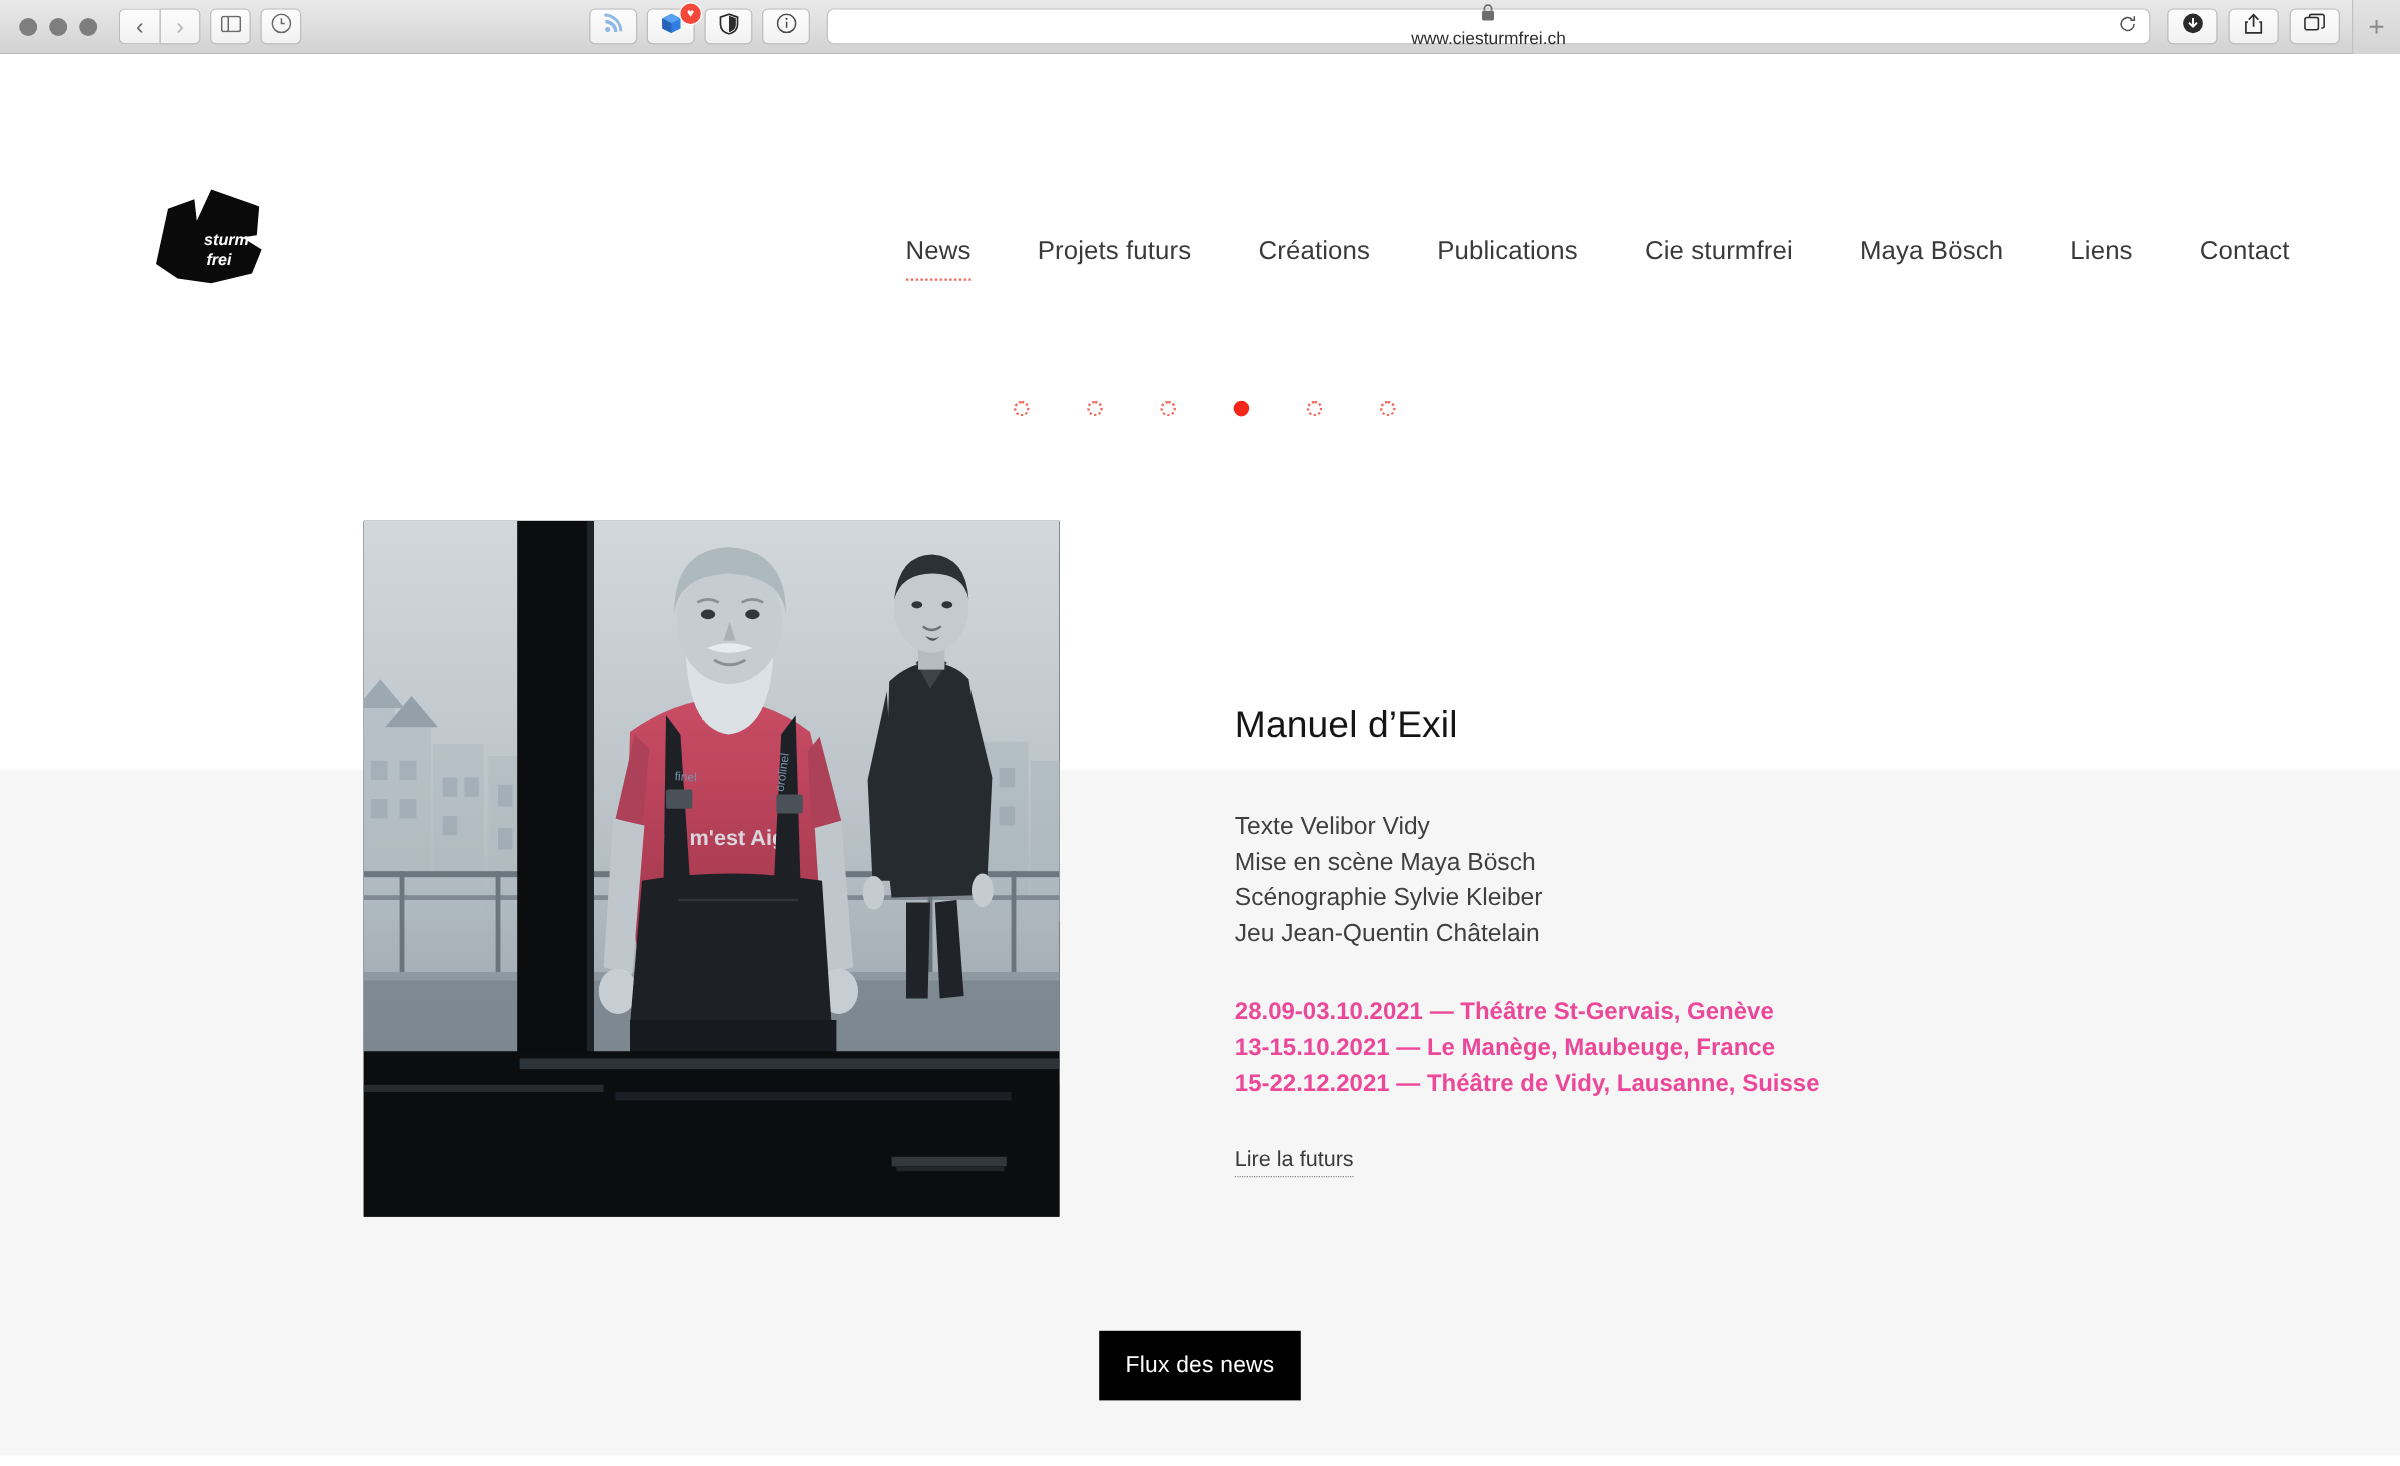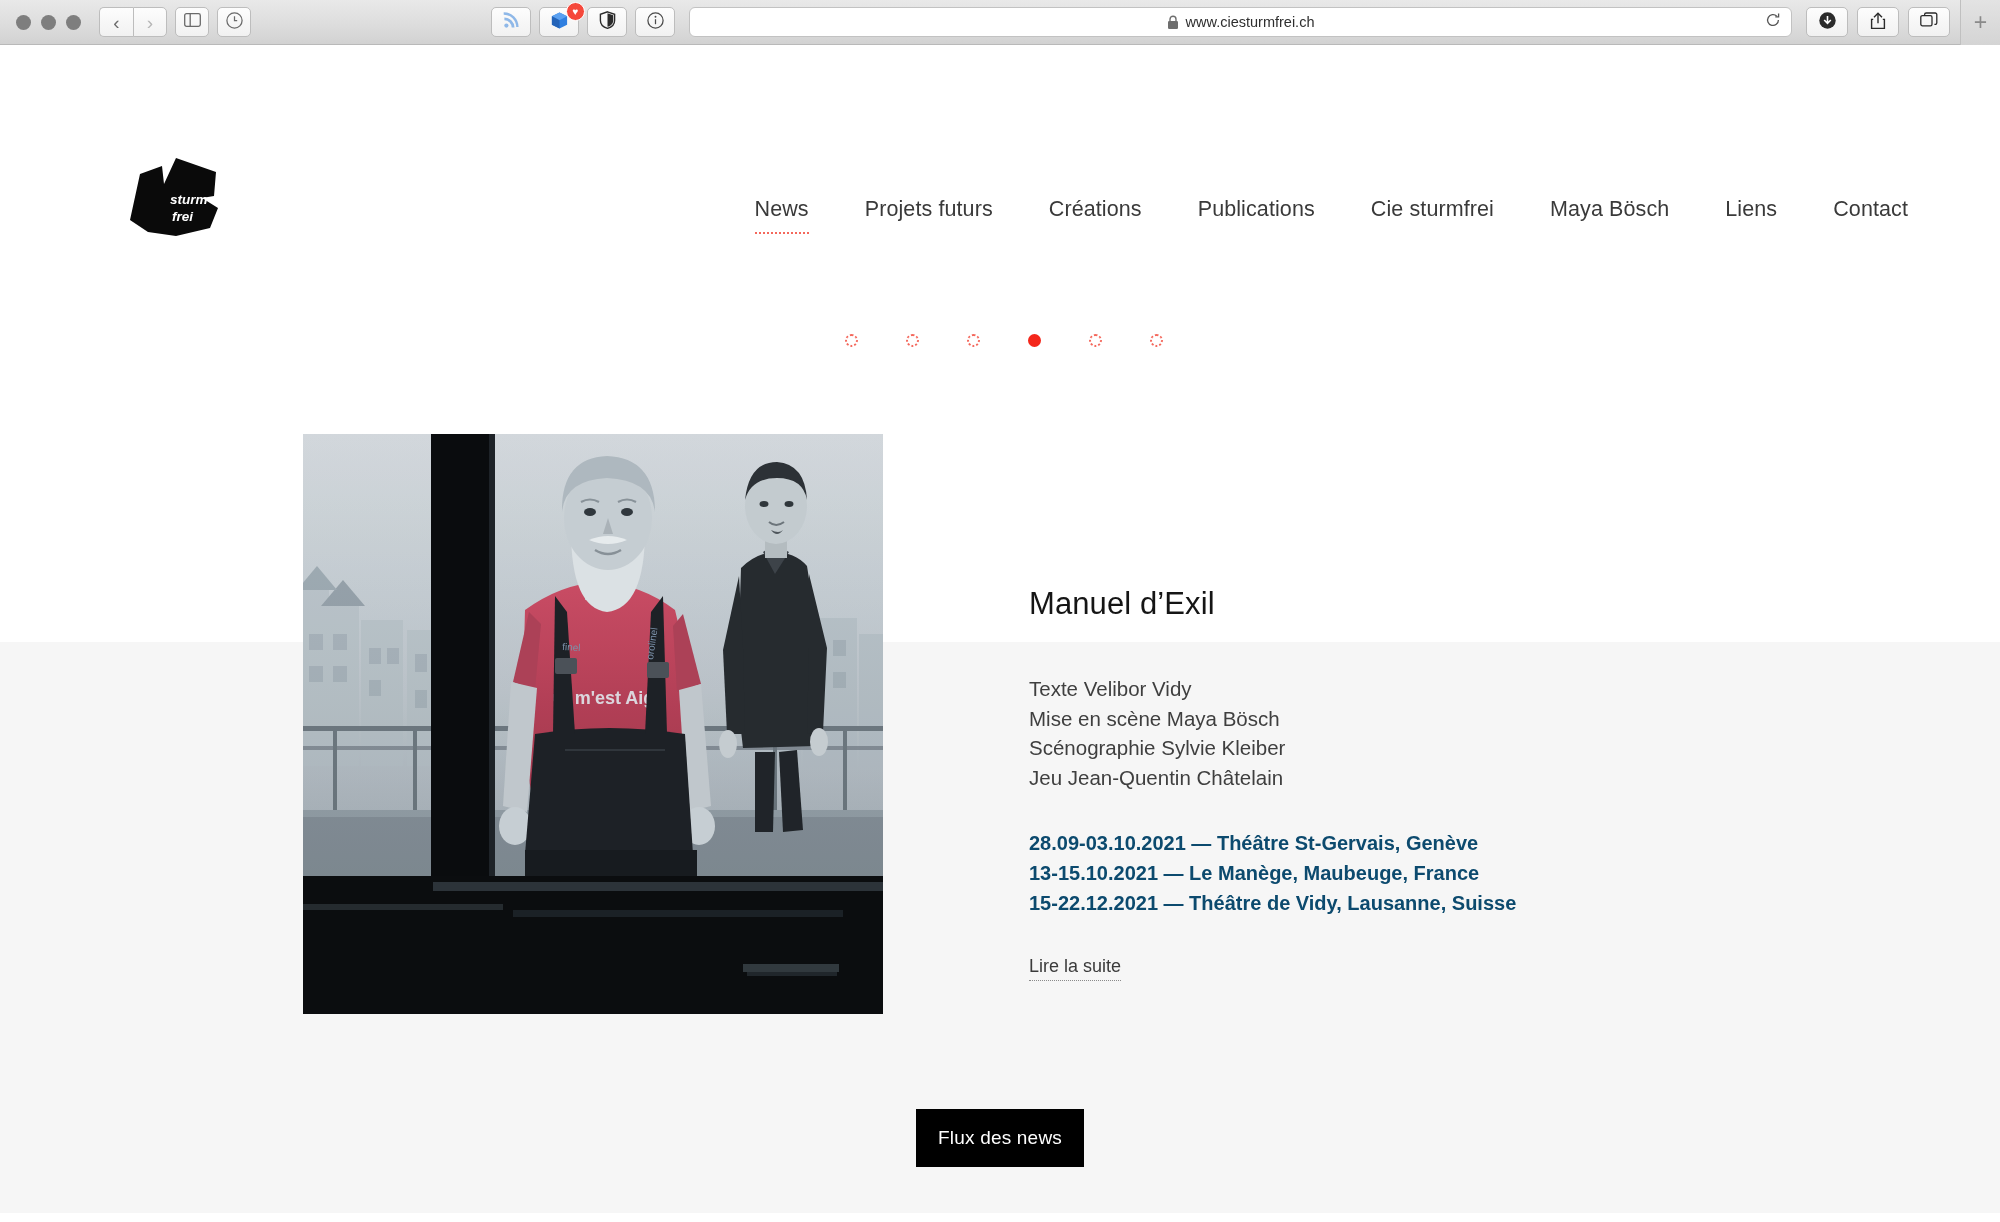--- a/index.html
+++ b/index.html
@@ -77,21 +77,21 @@
     margin: 0 14px;
     height: 30px;
     background: #ffffff;
     border: 1px solid #c2c2c2;
     border-radius: 6px;
     display: flex;
     align-items: center;
     justify-content: center;
     position: relative;
   }
-  .url-inner { display: flex; align-items: center; gap: 7px; }
+  .url-inner { display: flex; align-items: center; gap: 7px; flex-direction: column; }
   .lock-icon { display: flex; }
   .url-text {
     font-size: 14.5px;
     color: #2e2e2e;
     font-family: "Liberation Sans", sans-serif;
   }
   .reload-btn {
     position: absolute;
     right: 6px; top: 50%;
     transform: translateY(-50%);
@@ -233,21 +233,21 @@
     line-height: 29.5px;
     color: #3f3f3f;
     font-family: "Liberation Sans", sans-serif;
   }
   .credits div { white-space: nowrap; }
 
   .dates {
     margin-top: 36px;
     font-size: 20px;
     line-height: 30px;
-    color: #0c4a6e;
+    color: #ec4899;
     font-weight: 600;
     font-family: "Liberation Sans", sans-serif;
   }
   .dates div { white-space: nowrap; }
 
   .read-more {
     display: inline-block;
     margin-top: 38px;
     font-size: 18px;
     color: #3b3b3b;
@@ -605,21 +605,21 @@
         <div>Scénographie Sylvie Kleiber</div>
         <div>Jeu Jean-Quentin Châtelain</div>
       </div>
 
       <div class="dates">
         <div>28.09-03.10.2021 — Théâtre St-Gervais, Genève</div>
         <div>13-15.10.2021 — Le Manège, Maubeuge, France</div>
         <div>15-22.12.2021 — Théâtre de Vidy, Lausanne, Suisse</div>
       </div>
 
-      <a class="read-more" href="#">Lire la suite</a>
+      <a class="read-more" href="#">Lire la futurs</a>
     </div>
   </div>
 
   <div class="cta-wrap">
     <button class="cta-button">Flux des news</button>
   </div>
 
 </div>
 
 </body></html>

